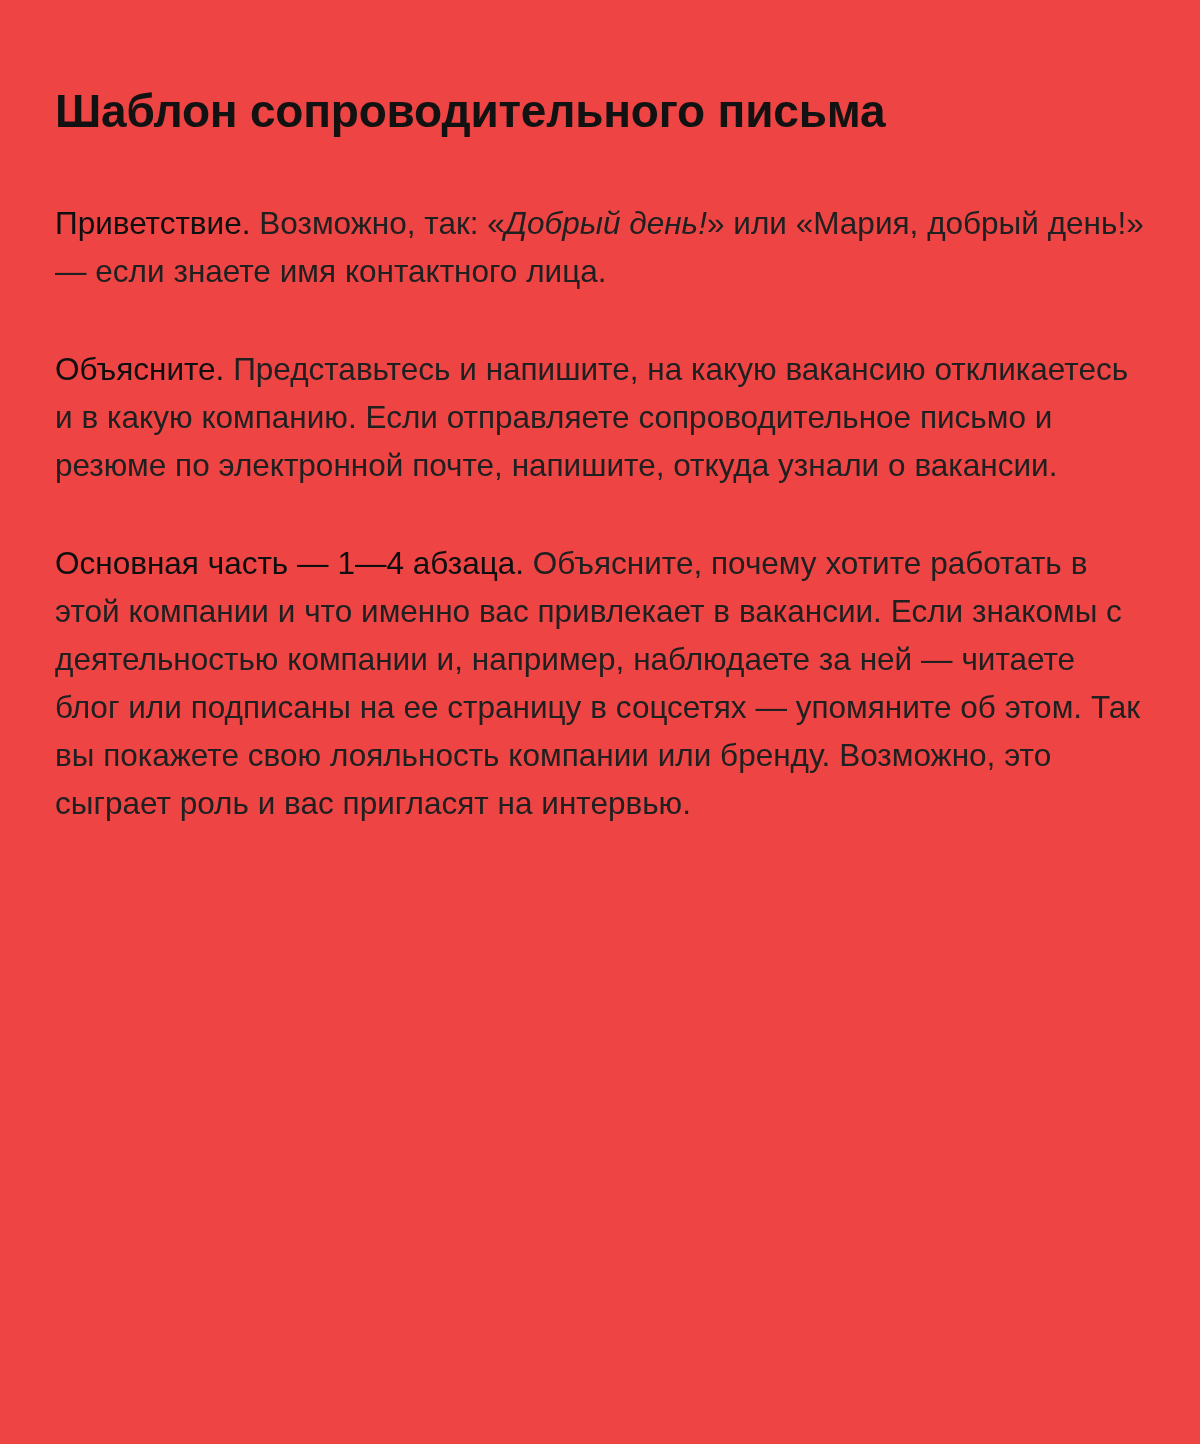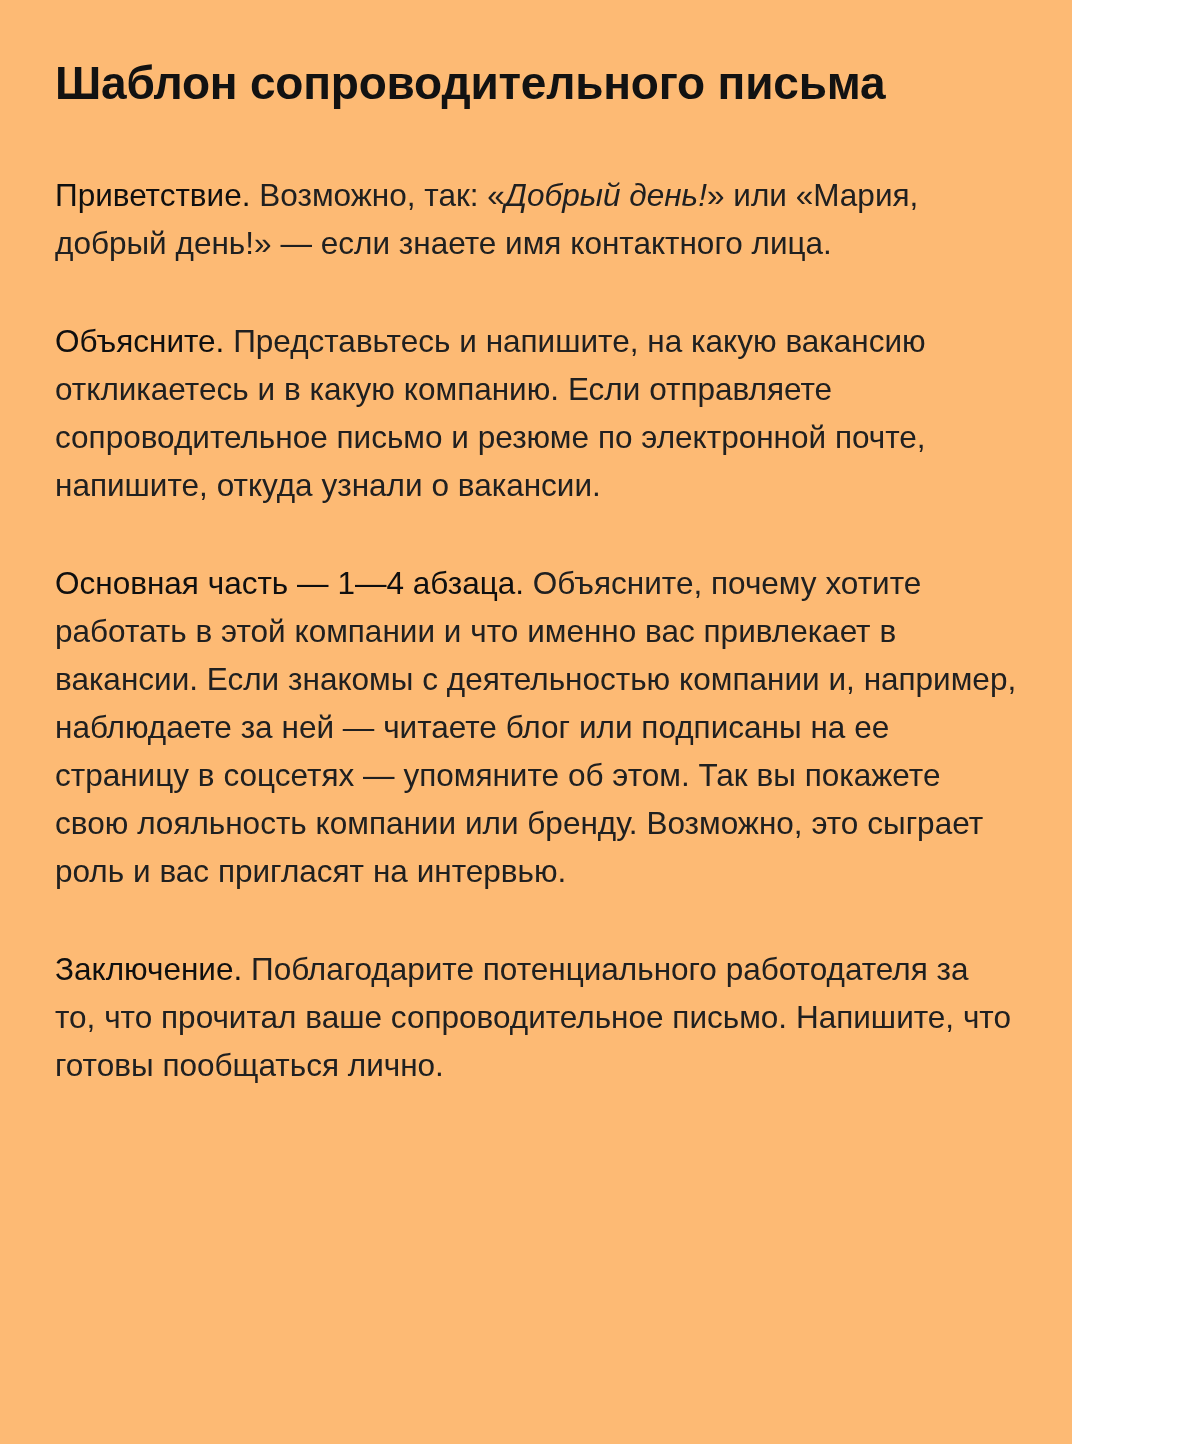--- a/index.html
+++ b/index.html
@@ -9,24 +9,24 @@
   }
   body {
     width: 1200px;
     height: 1444px;
     background: #ffffff;
     font-family: "Liberation Sans", sans-serif;
     -webkit-font-smoothing: antialiased;
   }
   .page {
     box-sizing: border-box;
-    width: 1072px;
+    width: 1200px;
     min-height: 1444px;
-    background: #fdba74;
-    padding: 55px 55px 60px 55px;
+    background: #ef4444;
+    padding: 83px 55px 60px 55px;
   }
   .doc-title {
     margin: 0 0 0 0;
     font-size: 46px;
     line-height: 56px;
     font-weight: 700;
     letter-spacing: -0.2px;
     color: #121212;
   }
   .body-block {
@@ -67,19 +67,16 @@
 
     <p class="para">
       <span class="lead">Объясните.</span><span> Представьтесь и напишите, на какую вакансию откликаетесь и в какую компанию. Если отправляете сопроводительное письмо и резюме по электронной почте, напишите, откуда узнали о вакансии.</span>
     </p>
 
     <p class="para">
       <span class="lead">Основная часть — 1—4 абзаца.</span><span> Объясните, почему хотите работать в этой компании и что именно вас привлекает в вакансии. Если знакомы с деятельностью компании и, например, наблюдаете за ней — читаете блог или подписаны на ее страницу в соцсетях — упомяните об этом. Так вы покажете свою лояльность компании или бренду. Возможно, это сыграет роль и вас пригласят на интервью.</span>
     </p>
 
 
-    <p class="para">
-      <span class="lead">Заключение.</span><span> Поблагодарите потенциального работодателя за то, что прочитал ваше сопроводительное письмо. Напишите, что готовы пообщаться лично.</span>
-    </p>
 
 
   </div>
 </div>
 
 </body></html>

